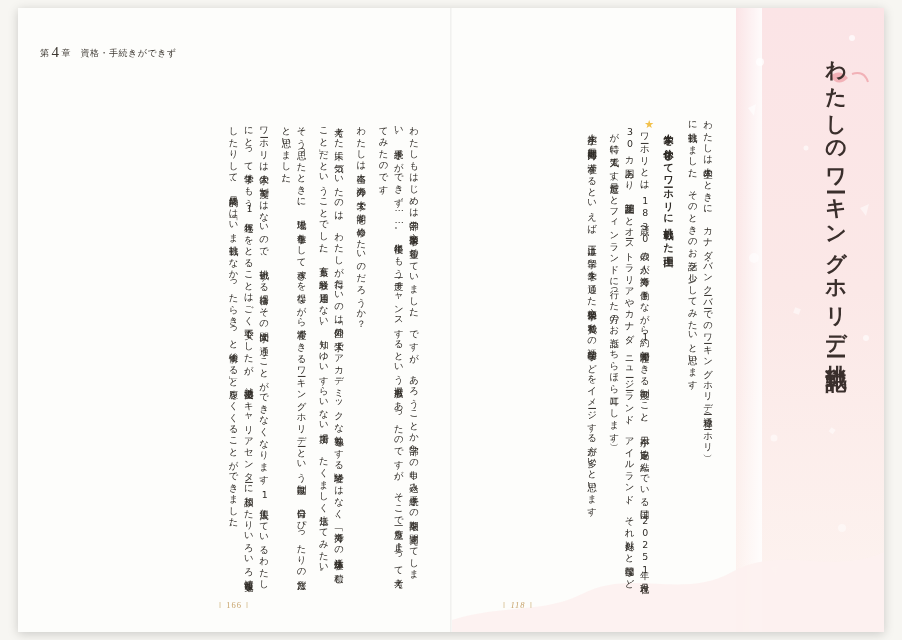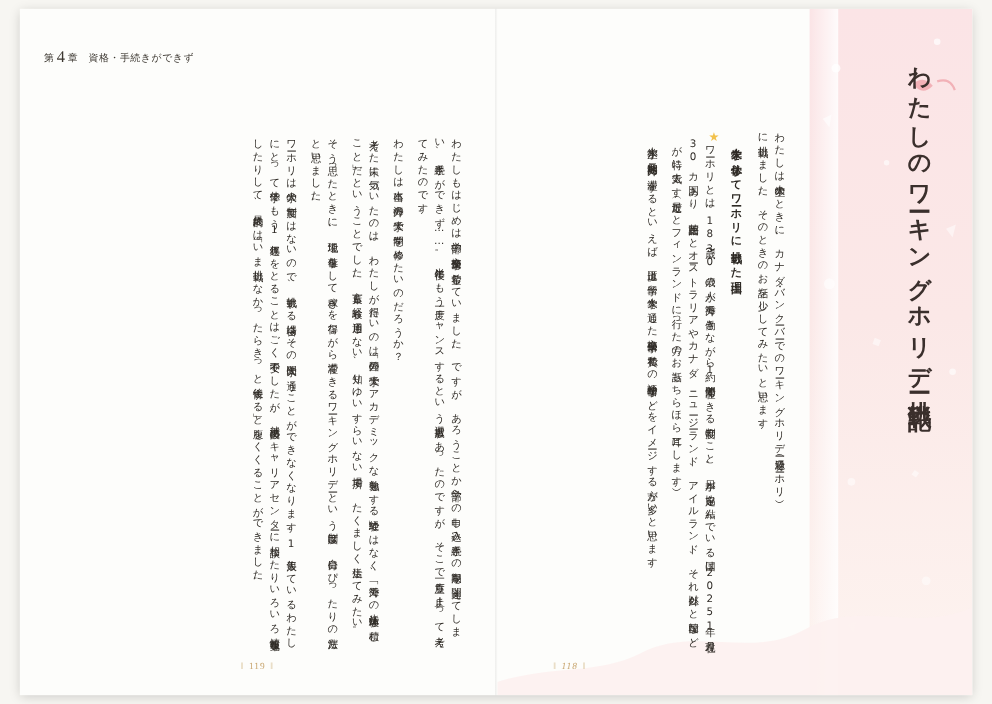--- a/index.html
+++ b/index.html
@@ -178,21 +178,21 @@
 
     <div class="left-body">
       <div class="col vtext">わたしもはじめは学部の交換留学を希望していました。ですが、あろうことか学部への申し込み手続きの期限を間違えてしまい、手続きができず……。半年後にもう一度チャンスするという選択肢もあったのですが、そこで一度立ち止まって考えてみたのです。</div>
       <div class="col vtext" style="height:220px;">わたしは本当に海外の大学で学問を修めたいのだろうか？</div>
       <div class="col vtext">考えた末に気づいたのは、わたしが得たいのは「外国の大学でアカデミックな勉強をする経験」ではなく、「海外での生活体験を積むこと」だということでした。言葉も経験も通用しない、知りゆいすらいない場所で、たくましく生活してみたい。</div>
       <div class="col vtext">そう思ったときに、現地で仕事をして稼ぎを得ながら滞在できるワーキングホリデーという制度は、自分にぴったりの方法だと思いました。</div>
       <div class="col vtext">ワーホリは大学の制度ではないので、挑戦する場合はその間大学に通うことができなくなります。1年浪人しているわたしにとって休学でもう1年遅れをとることはごく不安でしたが、就活支援のキャリアセンターに相談したりいろいろ情報収集をしたりして、最終的には「いま挑戦しなかったらきっと後悔する」と腹をくくることができました。</div>
     </div>
 
     <div class="folio">
-      <span class="bar">‖</span><span>119</span><span class="bar">‖</span>
+      <span class="bar">‖</span><span>166</span><span class="bar">‖</span>
     </div>
   </div>
 
   <div class="right-page">
 
     <div class="pink-panel"></div>
 
     <svg class="confetti" style="right:0;top:0;width:150px;height:624px;" viewBox="0 0 150 624">
       <circle cx="26" cy="54" r="4" fill="#ffffff" opacity="0.75"></circle>
       <circle cx="118" cy="30" r="3" fill="#ffffff" opacity="0.7"></circle>

